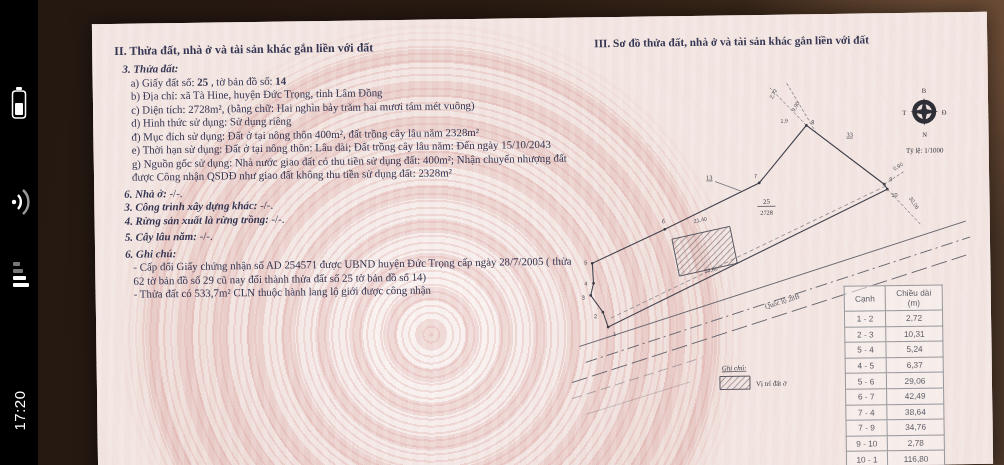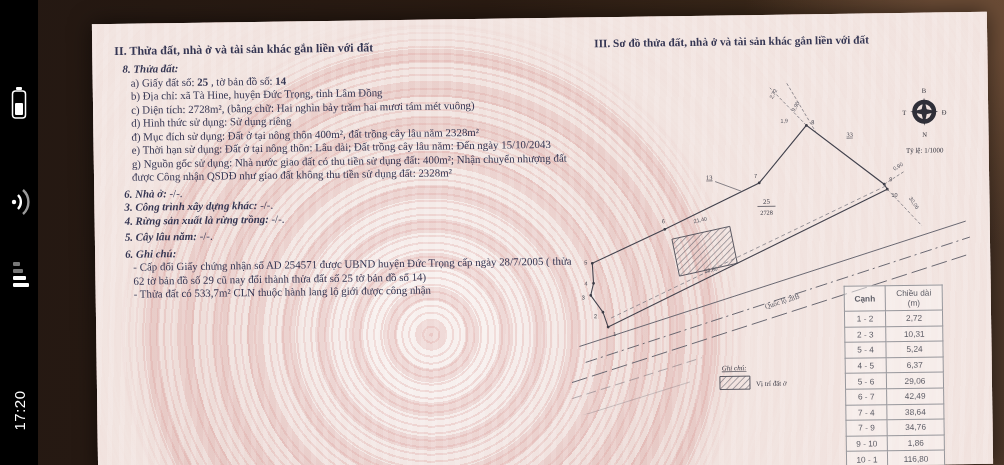--- a/index.html
+++ b/index.html
@@ -44,21 +44,21 @@
   .sec3-title{position:absolute;left:502px;top:20px;width:385px;font-weight:bold;font-size:11.3px;color:#353653;}
   .diagram{position:absolute;left:475px;top:63px;width:400px;height:334px;}
   
   .edge-table{position:absolute;left:748px;top:272px;}
   .edge-table table{border-collapse:collapse;background:rgba(250,244,242,.55);}
   .edge-table th,.edge-table td{
     border:1px solid #97979c;color:#5d5d66;font-weight:normal;
     font:8.3px "Liberation Sans",sans-serif;text-align:center;padding:2px 3px;
   }
   .edge-table th{height:20px;width:50px;}
-  .edge-table th:first-child{width:34px;font-weight:bold;}
+  .edge-table th:first-child{width:34px;}
   .edge-table td{height:10.6px;}
 </style>
 </head>
 <body>
 
 <div class="statusbar">
   <svg class="sb-icon" style="top:86px" width="20" height="34">
     <rect x="7" y="1" width="6" height="3" rx="1" fill="#fff"></rect>
     <rect x="3.5" y="5" width="13" height="27" rx="3" fill="none" stroke="#fff" stroke-width="1.5"></rect>
     <rect x="6" y="17" width="8" height="12" rx="1" fill="#fff"></rect>
@@ -75,21 +75,21 @@
     <rect x="4" y="25" width="16" height="4" rx="1" fill="#fff"></rect>
   </svg>
   <div class="sb-time">17:20</div>
 </div>
 
 <div class="page">
 
   <div class="col-left">
     <div class="sec-title">II. Thửa đất, nhà ở và tài sản khác gắn liền với đất</div>
     <div>
-        <div class="doc-line l1"><span class="b i">8. Thửa đất:</span></div>
+        <div class="doc-line l1"><span class="b i">3. Thửa đất:</span></div>
         <div class="doc-line l2"><span>a) Giấy đất số:   </span><span class="b">25</span><span>          , tờ bản đồ số:          </span><span class="b">14</span></div>
         <div class="doc-line l2"><span>b) Địa chỉ:  xã Tà Hine, huyện Đức Trọng, tỉnh Lâm Đồng</span></div>
         <div class="doc-line l2"><span>c) Diện tích:  2728m², (bằng chữ: Hai nghìn bảy trăm hai mươi tám mét vuông)</span></div>
         <div class="doc-line l2"><span>d) Hình thức sử dụng:   Sử dụng riêng</span></div>
         <div class="doc-line l2"><span>đ) Mục đích sử dụng:  Đất ở tại nông thôn 400m², đất trồng cây lâu năm 2328m²</span></div>
         <div class="doc-line l2"><span>e) Thời hạn sử dụng:  Đất ở tại nông thôn: Lâu dài; Đất trồng cây lâu năm: Đến ngày 15/10/2043</span></div>
         <div class="doc-line l2"><span>g) Nguồn gốc sử dụng:  Nhà nước giao đất có thu tiền sử dụng đất: 400m²; Nhận chuyển nhượng đất được Công nhận QSDĐ như giao đất không thu tiền sử dụng đất: 2328m²</span></div>
         <div class="doc-line l1 gap"><span class="b i">6. Nhà ở:  </span><span>-/-.</span></div>
         <div class="doc-line l1"><span class="b i">3. Công trình xây dựng khác: </span><span>-/-.</span></div>
         <div class="doc-line l1"><span class="b i">4. Rừng sản xuất là rừng trồng:</span><span> -/-.</span></div>
@@ -246,21 +246,21 @@
             <td>38,64</td>
           </tr>
 
           <tr>
             <td>7 - 9</td>
             <td>34,76</td>
           </tr>
 
           <tr>
             <td>9 - 10</td>
-            <td>1,86</td>
+            <td>2,78</td>
           </tr>
 
           <tr>
             <td>10 - 1</td>
             <td>116,80</td>
           </tr>
         </tbody>
     </table>
   </div>
 </div>

